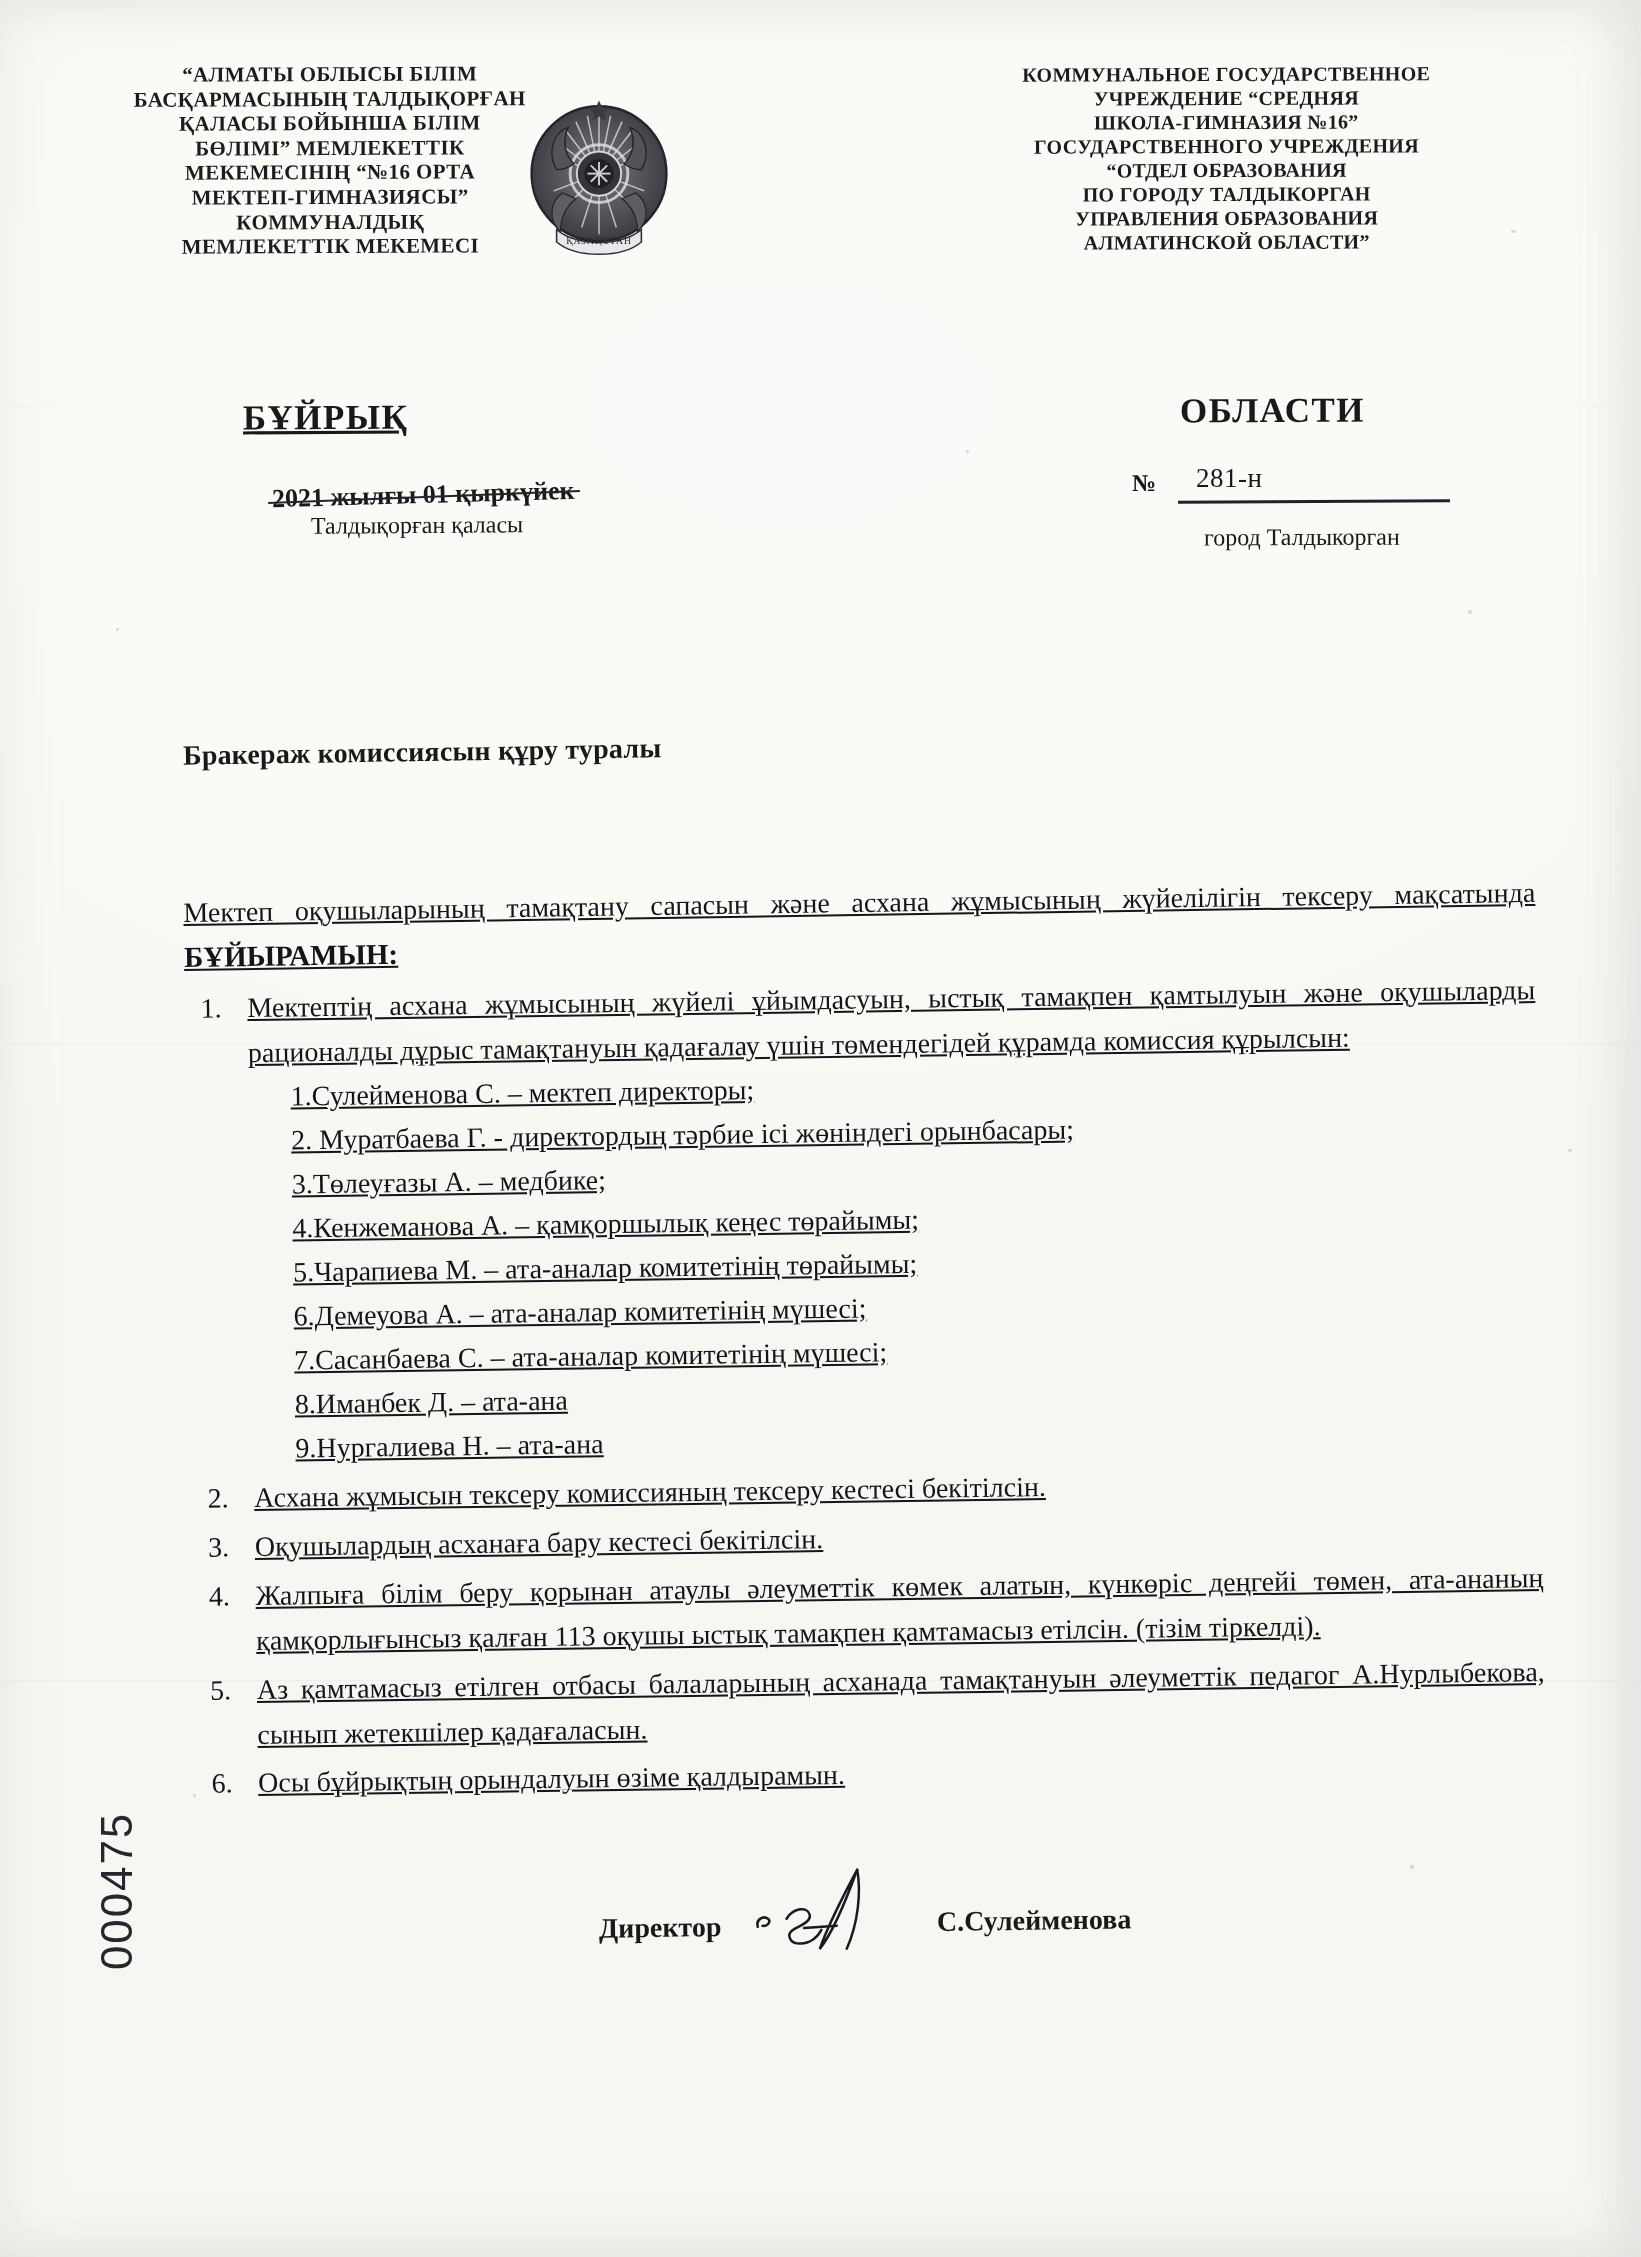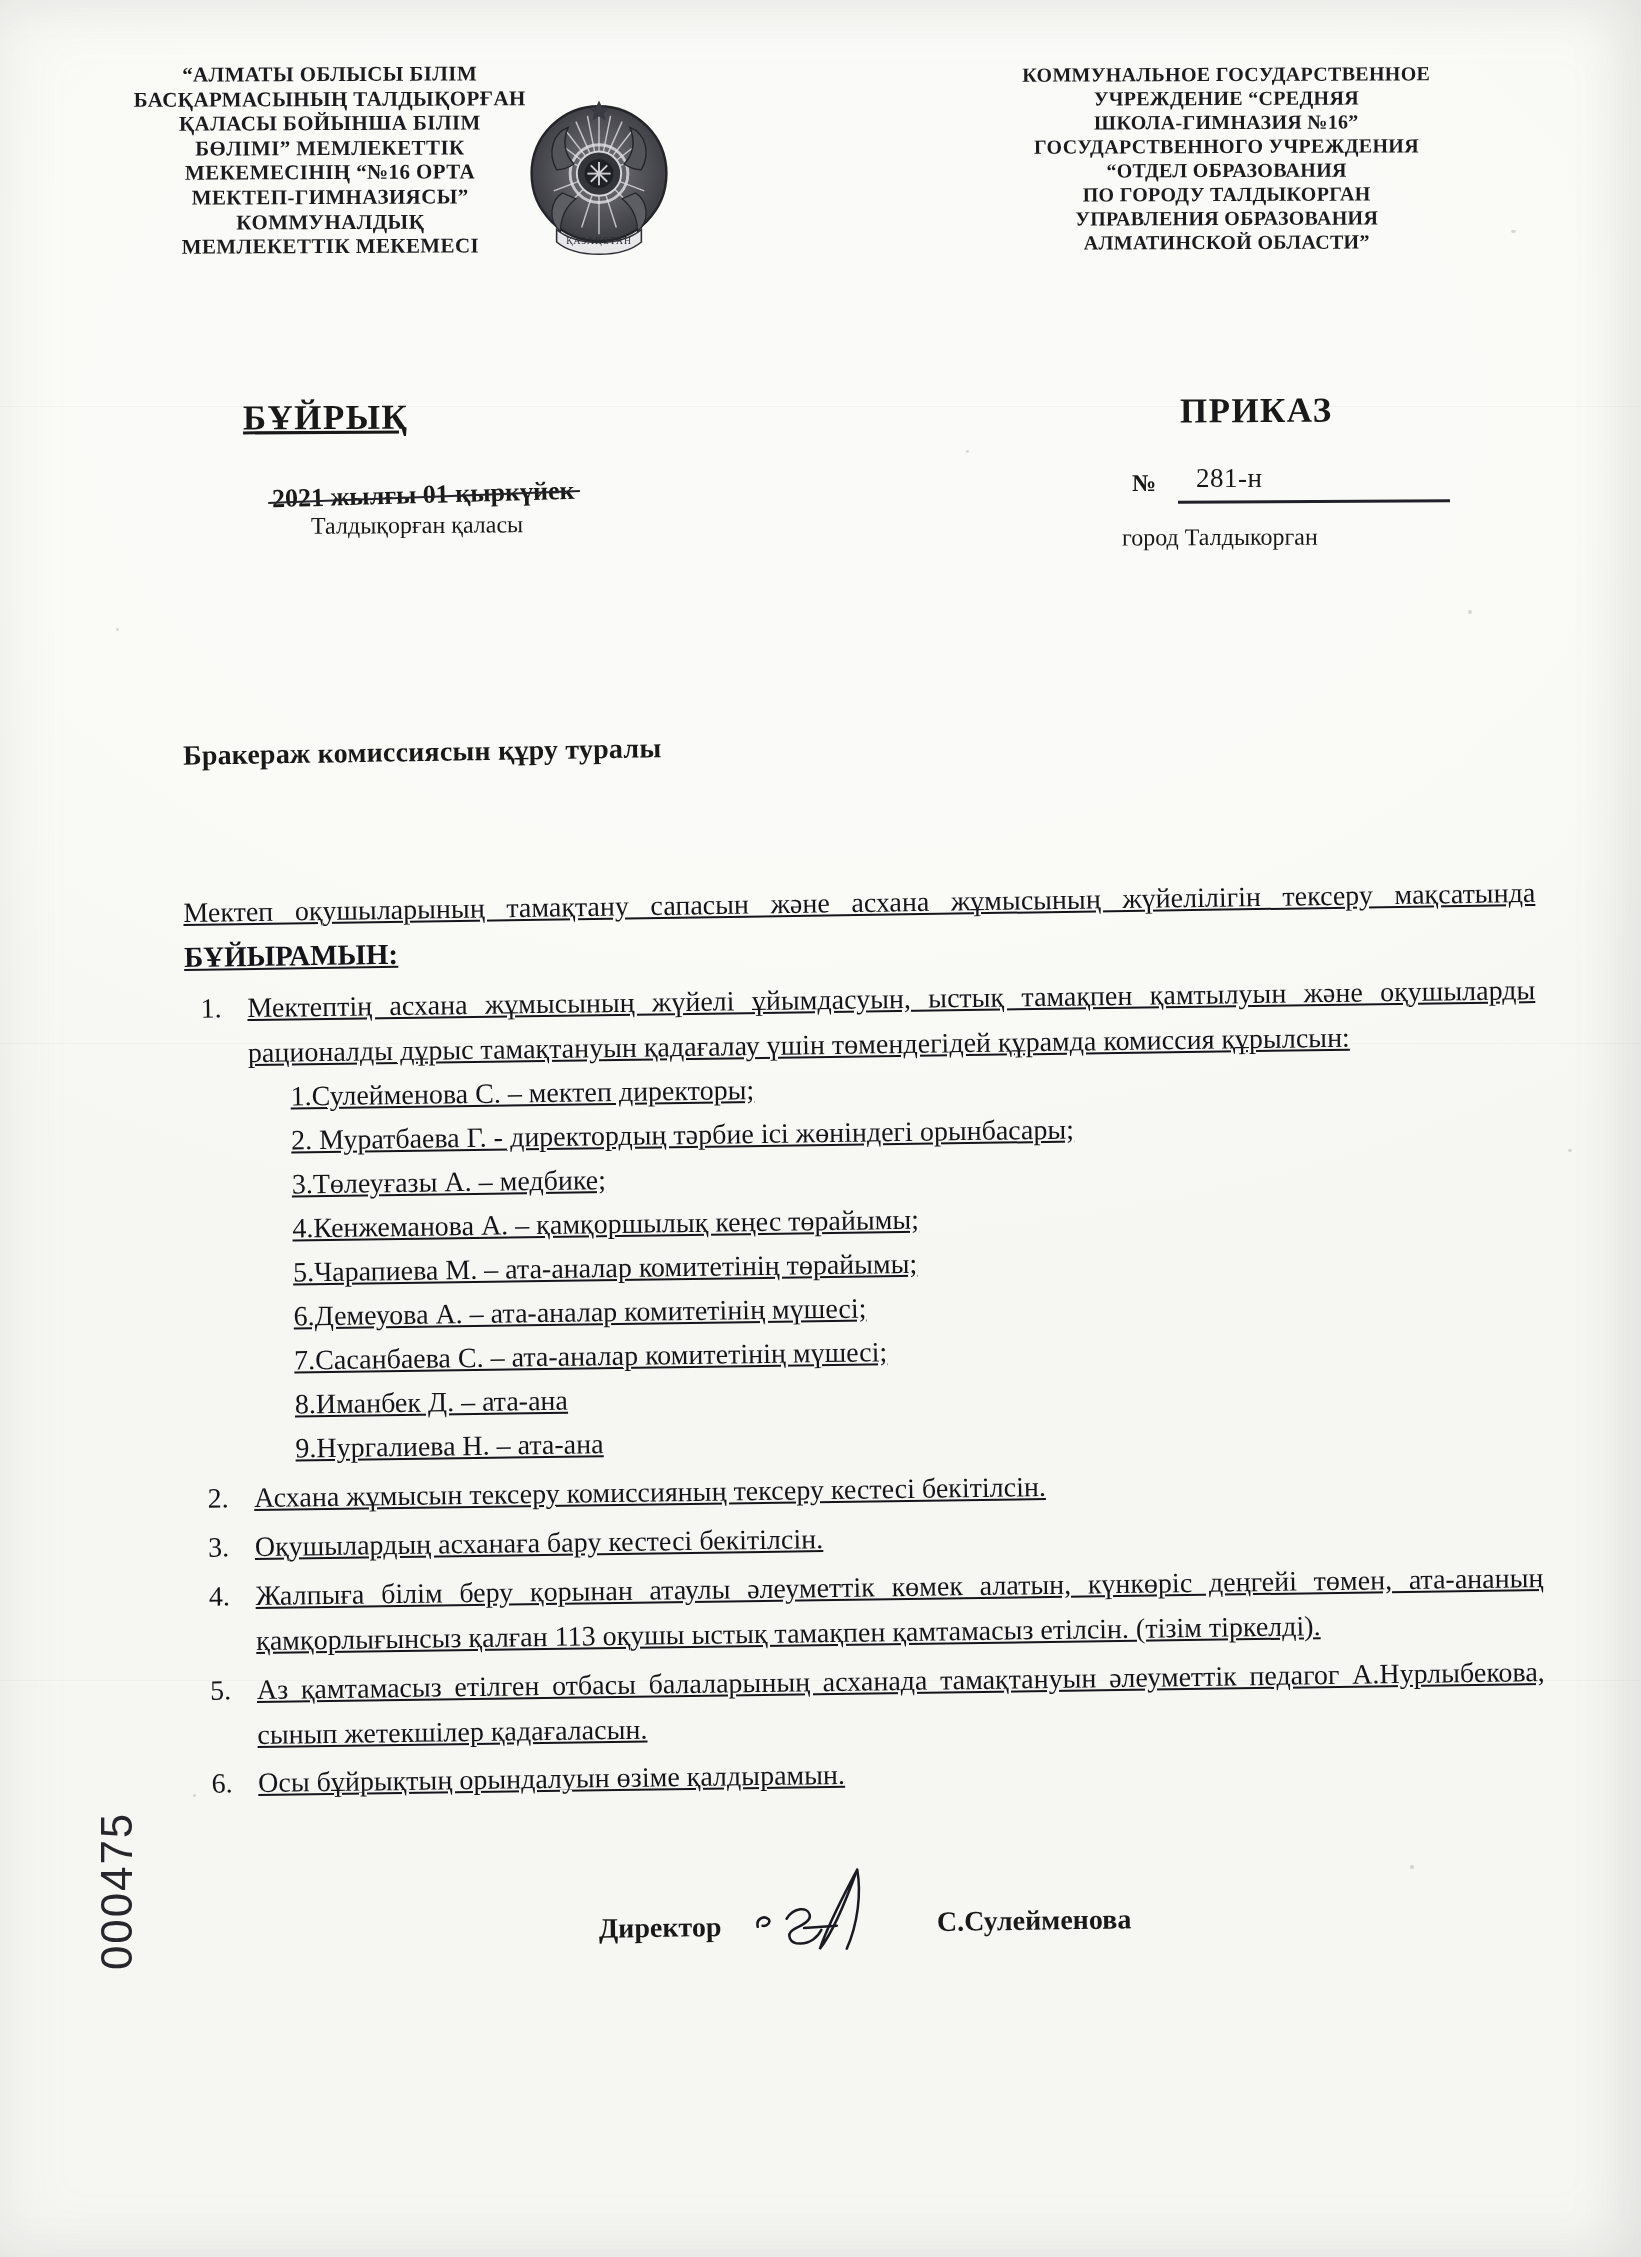--- a/index.html
+++ b/index.html
@@ -163,21 +163,21 @@
     position: absolute;
     left: 46px;
     top: 37px;
     width: 272px;
     height: 2.9px;
     background: #20202a;
     transform: rotate(-0.35deg);
   }
   .city-ru {
     position: absolute;
-    left: 1122px;
+    left: 1204px;
     top: 524px;
     font-size: 24px;
     white-space: nowrap;
     transform: rotate(-0.25deg);
   }
 
   
   .subject {
     position: absolute;
     left: 183px;
@@ -385,21 +385,21 @@
       <div class="hdr-line">ШКОЛА-ГИМНАЗИЯ №16”</div>
       <div class="hdr-line">ГОСУДАРСТВЕННОГО УЧРЕЖДЕНИЯ</div>
       <div class="hdr-line">“ОТДЕЛ ОБРАЗОВАНИЯ</div>
       <div class="hdr-line">ПО ГОРОДУ ТАЛДЫКОРГАН</div>
       <div class="hdr-line">УПРАВЛЕНИЯ ОБРАЗОВАНИЯ</div>
       <div class="hdr-line">АЛМАТИНСКОЙ ОБЛАСТИ”</div>
     </div>
   </div>
 
   <div class="title-kz">БҰЙРЫҚ</div>
-  <div class="title-ru">ПРИКАЗ</div>
+  <div class="title-ru">ОБЛАСТИ</div>
 
   <div class="date-kz">
     <span>2021 жылғы 01 қыркүйек</span>
     <span class="strike"></span>
   </div>
   <div class="city-kz">Талдықорған  қаласы</div>
 
   <div class="num-block">
     <span class="num-sym">№</span>
     <span class="num-val">281-н</span>

